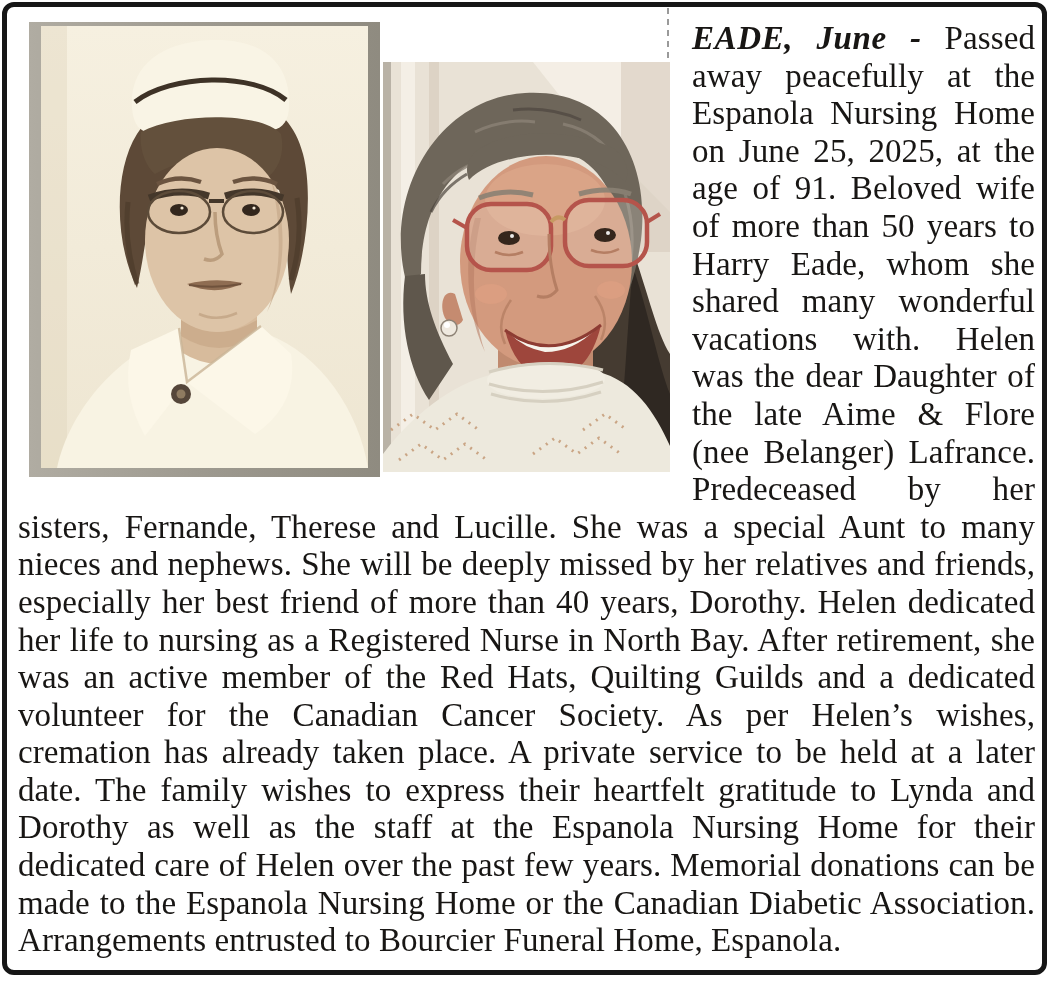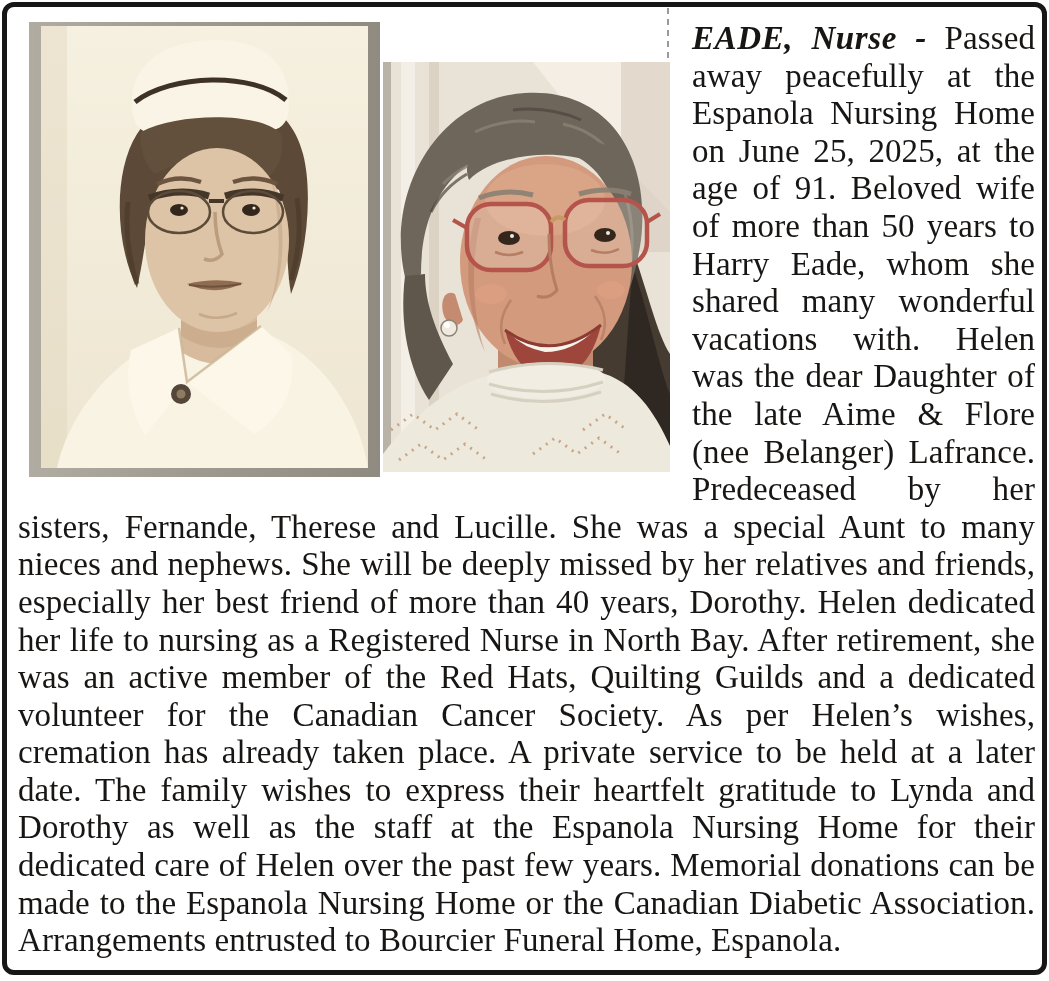--- a/index.html
+++ b/index.html
@@ -181,18 +181,18 @@
               <path d="M16,398 L38,382 L60,398 L82,382 L104,398"></path>
               <path d="M150,392 L172,376 L194,392 L216,376 L238,392"></path>
               <path d="M200,368 L222,352 L244,368"></path>
             </g>
           </svg>
         </div>
 
         <div class="crop-mark"></div>
       </div>
 
-      <p class="obit-text"><span class="obit-name">EADE, Nurse -</span>
+      <p class="obit-text"><span class="obit-name">EADE, June -</span>
         <span>Passed away peacefully at the Espanola Nursing Home on June 25, 2025, at the age of 91.  Beloved wife of more than 50 years to Harry Eade, whom she shared many wonderful vacations with.  Helen was the dear Daughter of the late Aime &amp; Flore (nee Belanger) Lafrance. Predeceased by her sisters, Fernande, Therese and Lucille. She was a special Aunt to many nieces and nephews. She will be deeply missed by her relatives and friends, especially her best friend of more than 40 years, Dorothy.  Helen dedicated her life to nursing as a Registered Nurse in North Bay. After retirement, she was an active member of the Red Hats, Quilting Guilds and a dedicated volunteer for the Canadian Cancer Society.  As per Helen’s wishes, cremation has already taken place. A private service to be held at a later date.  The family wishes to express their heartfelt gratitude to Lynda and Dorothy as well as the staff at the Espanola Nursing Home for their dedicated care of Helen over the past few years.  Memorial donations can be made to the Espanola Nursing Home or the Canadian Diabetic Association. Arrangements entrusted to Bourcier Funeral Home, Espanola.</span></p>
 
     </div>
   </div>
 </div>
 
 </body></html>

